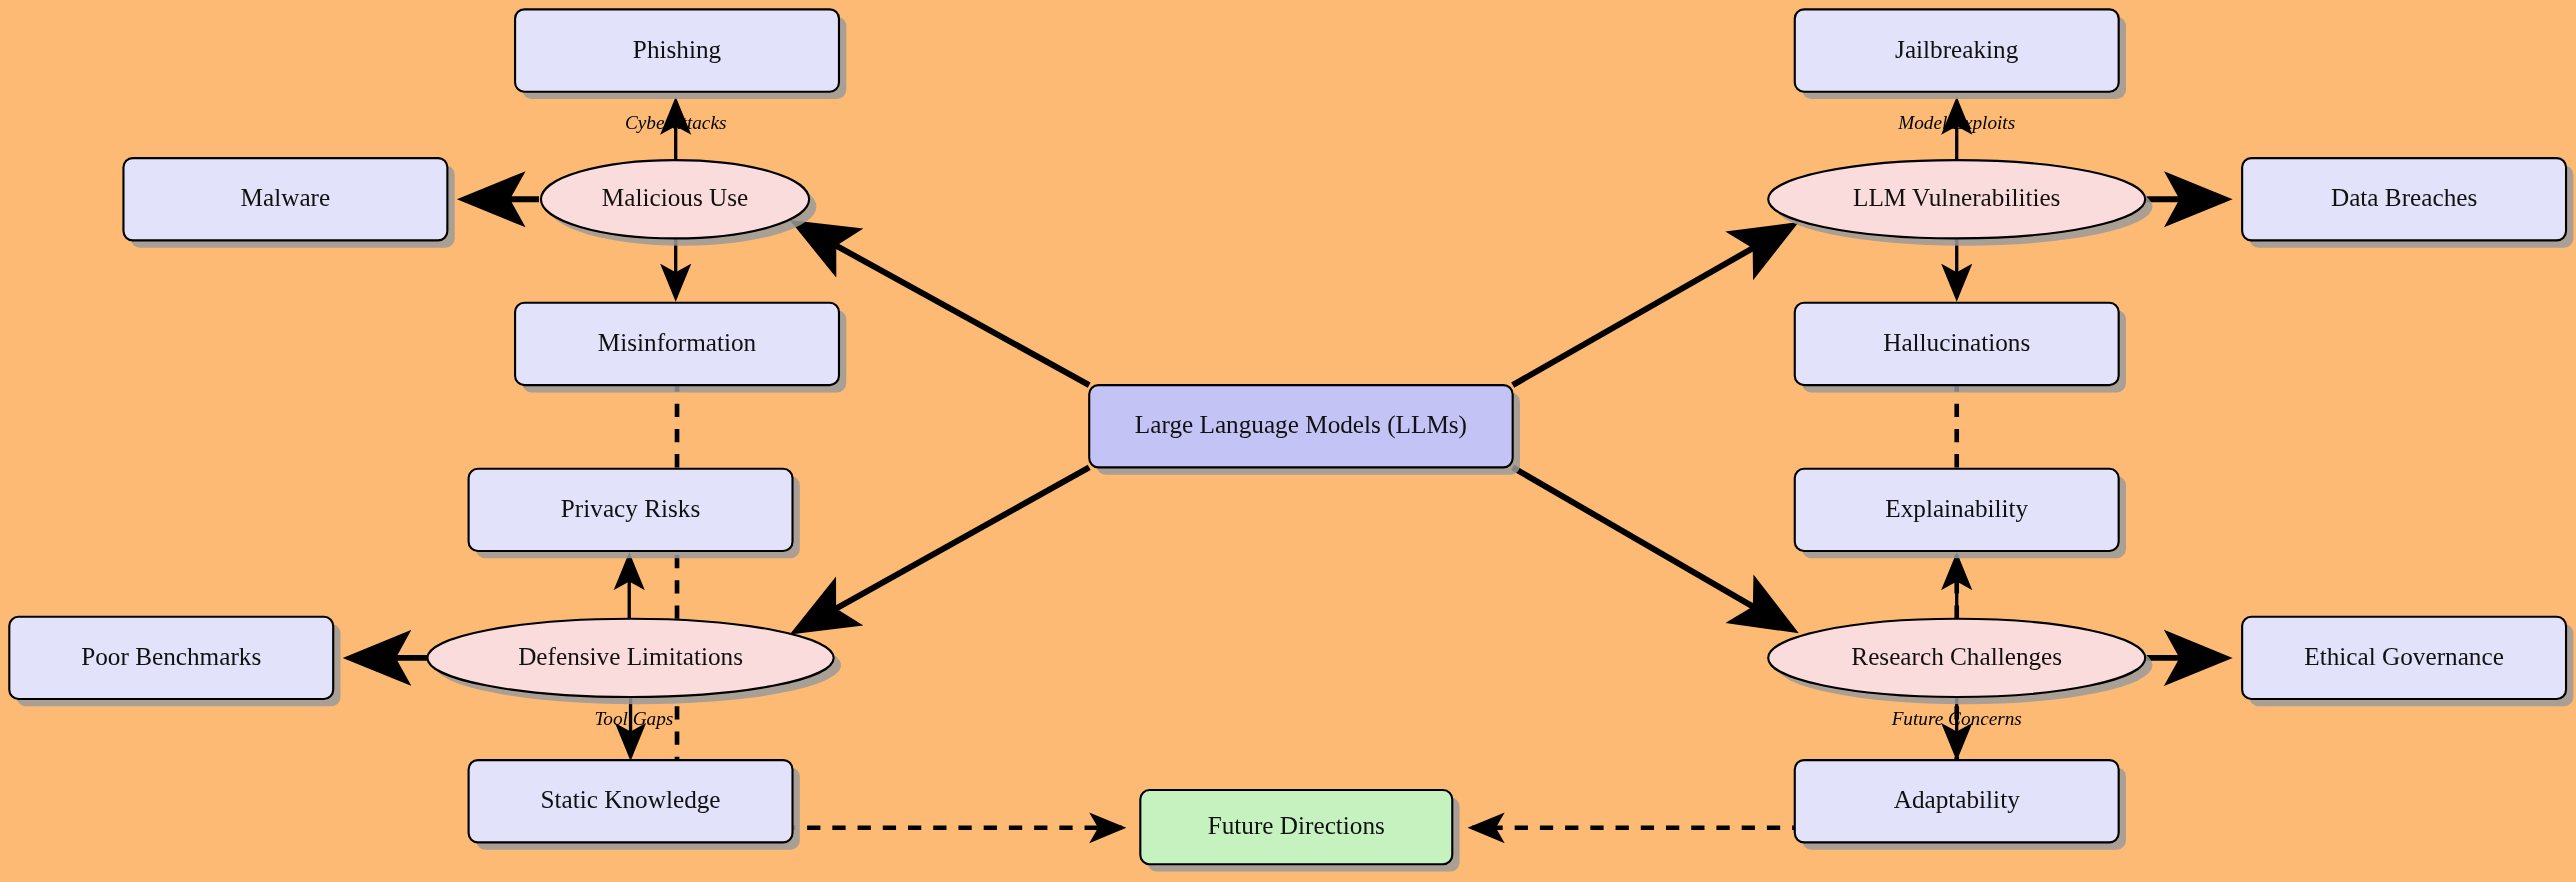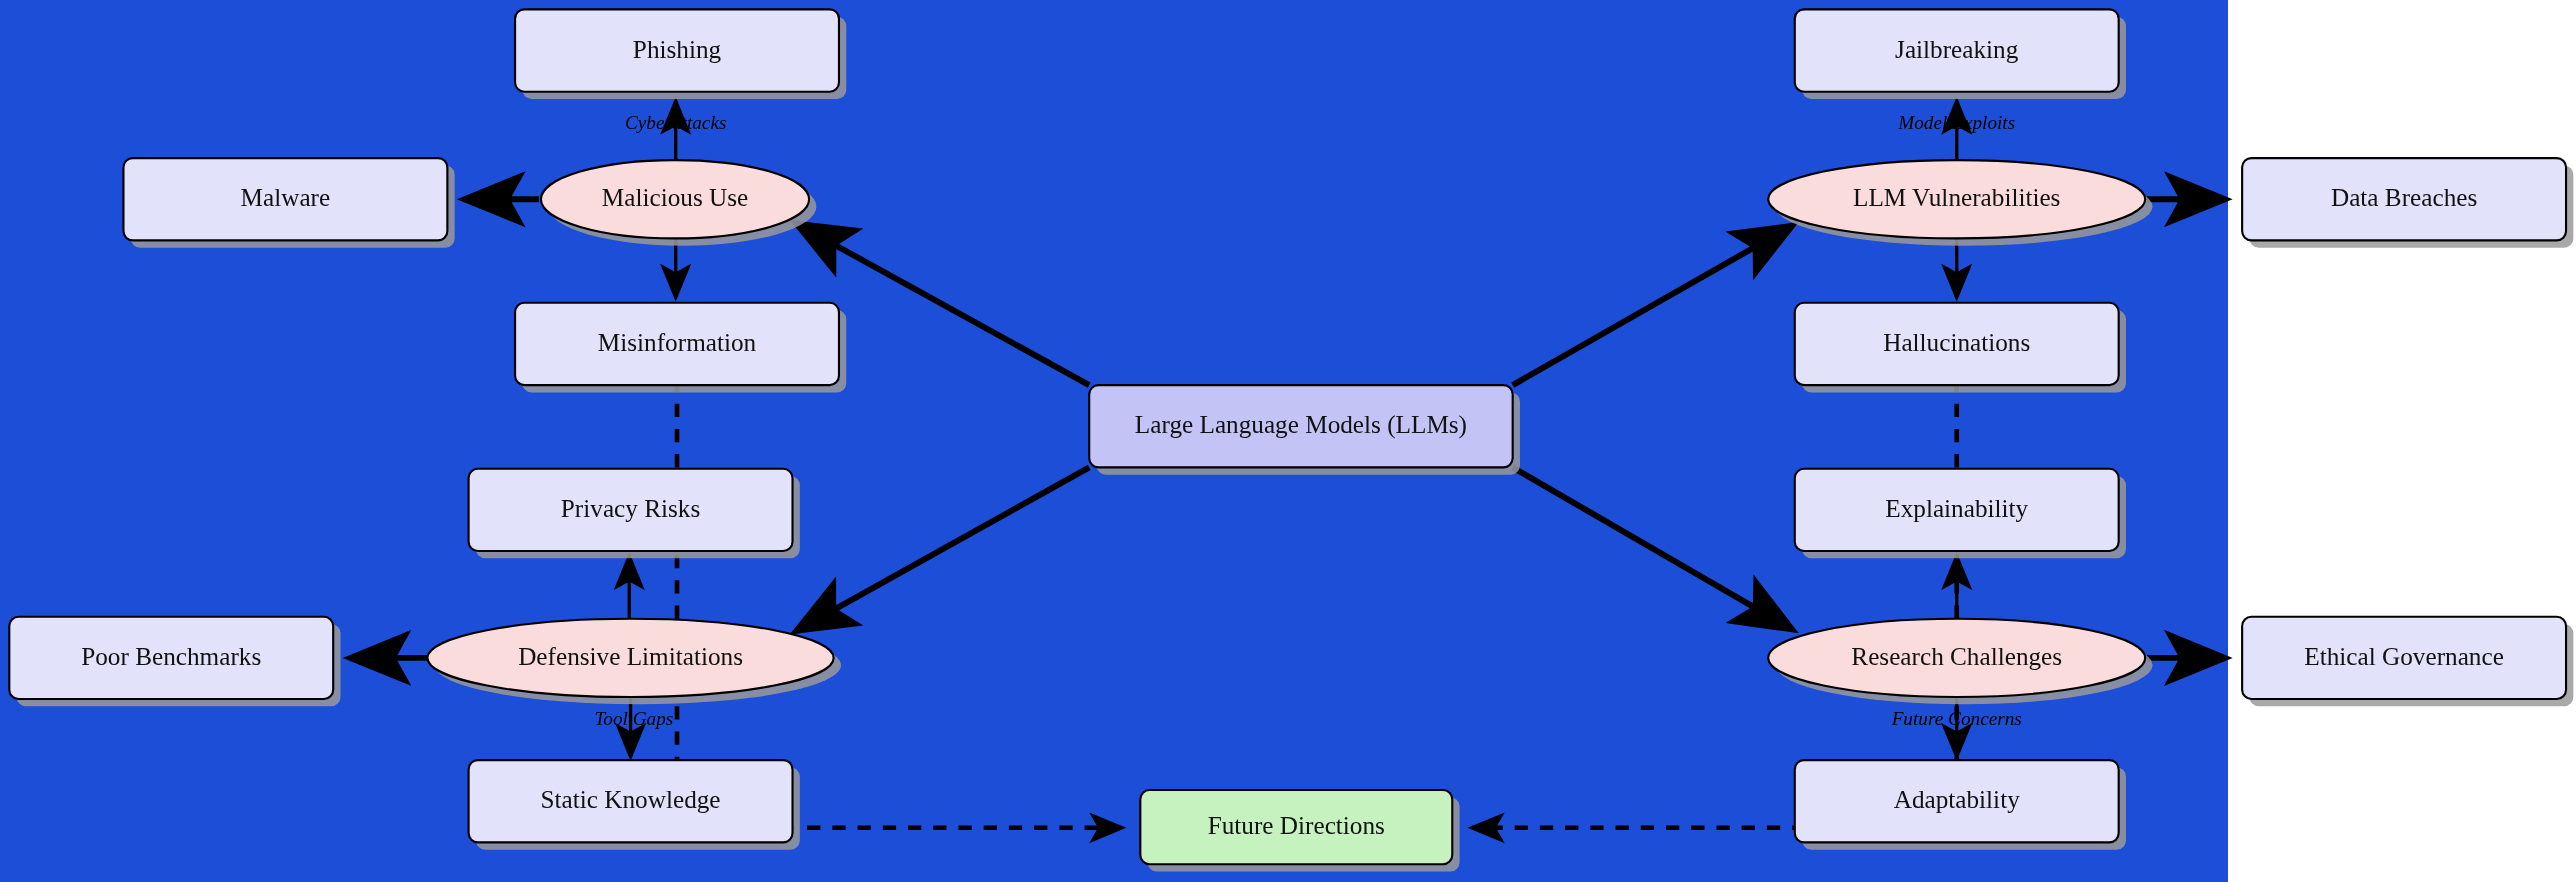--- a/index.html
+++ b/index.html
@@ -1,18 +1,18 @@
 <!DOCTYPE html>
 <html style="font-size:10.6px"><head>
 <meta charset="utf-8">
 <style>
   html,body{margin:0;padding:0;background:#ffffff;}
   body{width:2576px;height:883px;overflow:hidden;
        font-family:"Liberation Serif","DejaVu Serif",serif;}
-  #stage{position:relative;width:2228px;height:883px;background:#1d4ed8;text-decoration:underline;}
+  #stage{position:relative;width:2576px;height:883px;background:#fdba74;text-decoration:underline;}
   svg#diagram{position:absolute;left:0;top:0;width:2576px;height:883px;display:block;}
   .nodeLabel{font-family:"Liberation Serif","DejaVu Serif",serif;font-size:38px;fill:#111111;
              text-anchor:middle;dominant-baseline:middle;}
   .edgeLabel{font-family:"Liberation Serif","DejaVu Serif",serif;font-size:29px;fill:#000000;
              font-style:italic;text-anchor:middle;dominant-baseline:middle;}
   .boxShape{stroke:#000000;stroke-width:3.2;}
   .ellShape{stroke:#000000;stroke-width:3.2;}
   .shadow{fill:#9a9a9a;opacity:.85;stroke:none;}
   .edgeSolid{stroke:#000000;fill:none;}
   .edgeDashed{stroke:#000000;fill:none;stroke-dasharray:20 18;stroke-width:7;}

